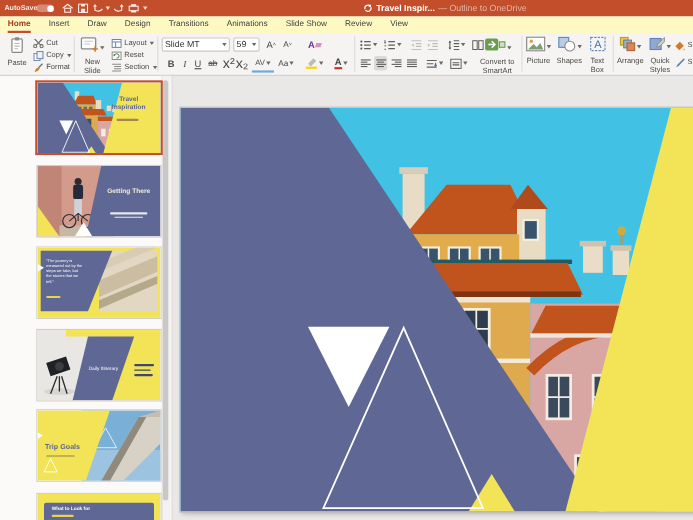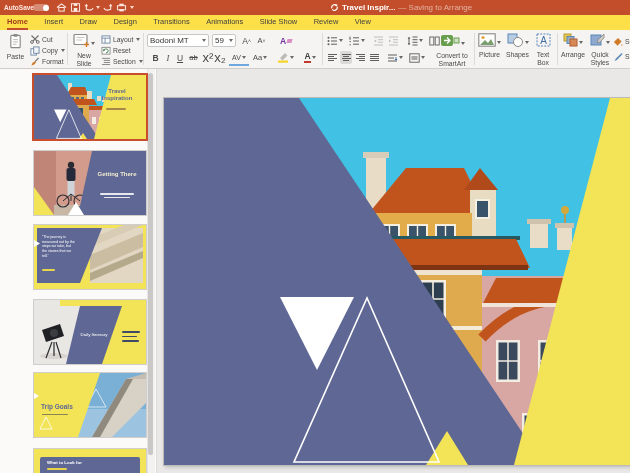--- a/index.html
+++ b/index.html
@@ -11,21 +11,21 @@
   #titlebar{left:0;top:0;width:630px;height:15px;background:#C24E2B;}
   #titlebar .tb-lbl{font-size:6.5px;font-weight:bold;color:#ffe9e2;line-height:15px;}
   .tb-ic{top:3px;width:11px;height:9px;}
   #ts-toggle{left:33px;top:4px;width:16px;height:7px;border-radius:4px;background:rgba(255,255,255,.35);}
   #ts-knob{right:0.5px;top:0.5px;width:6px;height:6px;border-radius:50%;background:#fff;position:absolute;}
   #title-center{left:330px;top:0;height:15px;display:flex;align-items:center;gap:3px;}
   #title-center .t1{font-size:8px;font-weight:bold;color:#fff;white-space:nowrap;}
   #title-center .t2{font-size:8px;color:rgba(255,255,255,.55);white-space:nowrap;}
 
   
-  #tabsrow{left:0;top:15px;width:630px;height:26px;background:#fde047;border-bottom:4px solid #22c55e;box-sizing:border-box;}
+  #tabsrow{left:0;top:15px;width:630px;height:26px;background:#fef9c3;border-bottom:4px solid #22c55e;box-sizing:border-box;}
   .tab{display:inline-block;font-size:7.5px;color:#434240;margin-left:12px;line-height:13px;vertical-align:top;}
   .tab.first{margin-left:7px;}
   .tab.active{color:#9e3a1d;font-weight:bold;border-bottom:2px solid #C24E2B;}
 
   
   #ribbon{left:0;top:30px;width:630px;height:39px;background:#f5f4f3;border-bottom:1px solid #cfcdcb;box-sizing:border-box;}
   .vdiv{top:3px;width:1px;height:32px;background:#dddbd8;}
   .lbl{font-size:6.8px;color:#4a4a48;}
   .bigbtn{text-align:center;}
   .bigbtn .lbl{display:block;line-height:7.5px;}
@@ -89,21 +89,21 @@
         <rect x="3.5" y="7" width="5" height="2.3" fill="#ffe9e2"></rect>
       </svg>
     <span class="abs" style="left:130px;top:6px;border-left:2.5px solid transparent;border-right:2.5px solid transparent;border-top:3.5px solid #ffd9cd;width:0;height:0"></span>
     <div id="title-center" class="abs">
       <svg width="9" height="9" viewBox="0 0 10 10">
           <path d="M2 6 A3.2 3.2 0 0 1 7.5 3" fill="none" stroke="#fff" stroke-width="1.2"></path>
           <path d="M8 1 L8 4 L5.2 3 Z" fill="#fff"></path>
           <path d="M8 4 A3.2 3.2 0 0 1 2.5 7" fill="none" stroke="#fff" stroke-width="1.2"></path>
         </svg>
       <span class="t1">Travel Inspir...</span>
-      <span class="t2">— Saving to Arrange</span>
+      <span class="t2">— Outline to OneDrive</span>
     </div>
   </div>
 
   <div id="tabsrow" class="abs">
     <span class="tab first active">Home</span>
     <span class="tab">Insert</span>
     <span class="tab">Draw</span>
     <span class="tab">Design</span>
     <span class="tab">Transitions</span>
     <span class="tab">Animations</span>
@@ -174,21 +174,21 @@
     <div class="abs srow" style="left:101px;top:26px">
       <svg width="10" height="9" viewBox="0 0 11 10">
           <path d="M1 1.5 H10 M3 3.8 H10 M3 6.1 H10 M1 8.4 H10" stroke="#8a8987" stroke-width="1.1"></path>
         </svg>
       <span class="lbl">Section</span>
         <span class="caret"></span>
     </div>
     <div class="abs vdiv" style="left:143px"></div>
 
     <div class="abs fbox" style="left:147px;top:4px;width:62px">
-      <span class="fx">Bodoni MT</span>
+      <span class="fx">Slide MT</span>
         <span class="caret"></span>
     </div>
     <div class="abs fbox" style="left:212px;top:4px;width:24px">
       <span class="fx">59</span>
         <span class="caret"></span>
     </div>
     <div class="abs gbtn" style="left:240px;top:4px;width:13px">A<span style="font-size:5px;vertical-align:super">˄</span></div>
     <div class="abs gbtn" style="left:255px;top:4px;width:13px;font-size:7.5px">A<span style="font-size:5px;vertical-align:super">˅</span></div>
     <div class="abs gbtn" style="left:278px;top:4px;width:16px;color:#7030a0;font-weight:bold">
         <span>A</span>

